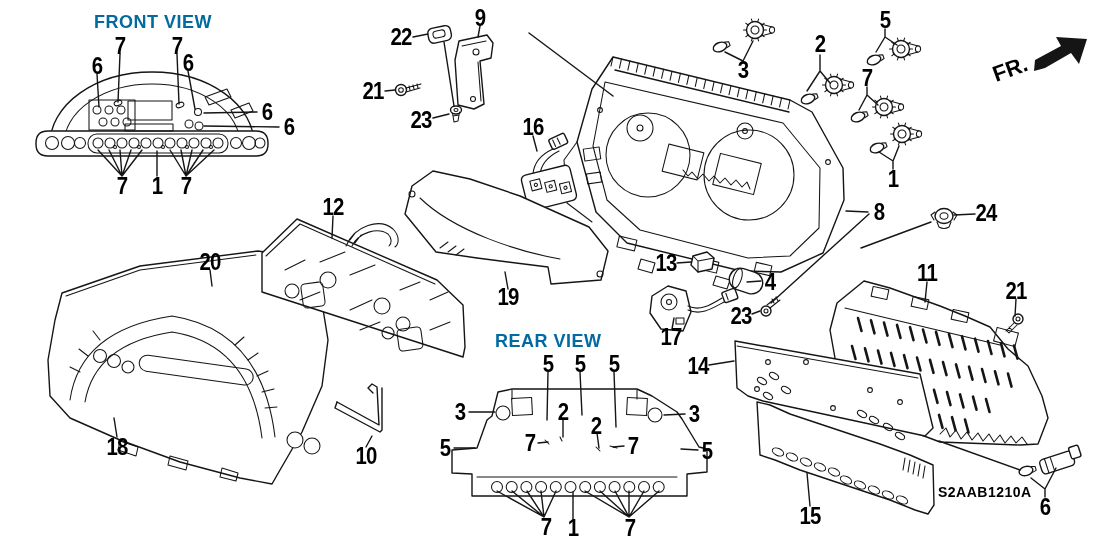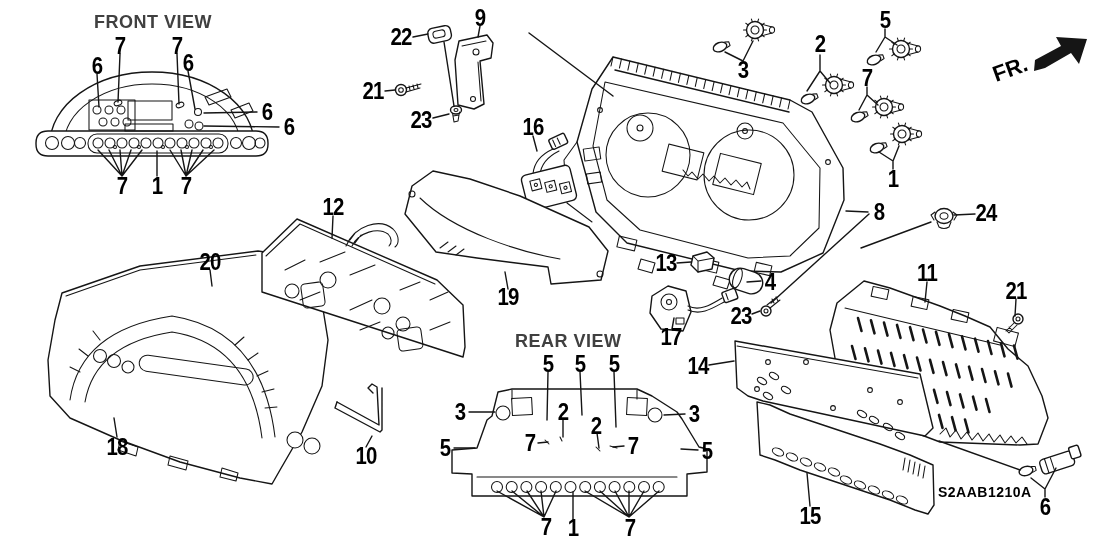--- a/index.html
+++ b/index.html
@@ -8,21 +8,21 @@
   .stage svg{position:absolute;left:0;top:0;}
   svg *{stroke:#151515;fill:none;stroke-width:1.4;stroke-linecap:round;stroke-linejoin:round;}
   svg .thin{stroke-width:1.05;}
   svg .wfill{fill:#ffffff;}
   svg .bfill{fill:#151515;stroke:none;}
   svg .slot{stroke-width:2.6;}
   svg text{stroke:none;fill:#000;}
   .callout-layer{position:absolute;left:0;top:0;width:100%;height:100%;pointer-events:none;}
   .callout{position:absolute;transform:translate(-50%,-50%) scaleX(.85);
            font-size:24px;font-weight:700;color:#000;white-space:nowrap;letter-spacing:-1px;}
-  .view-title{position:absolute;font-size:18px;font-weight:700;color:#404040;letter-spacing:.5px;white-space:nowrap;}
+  .view-title{position:absolute;font-size:18px;font-weight:700;color:#0369a1;letter-spacing:.5px;white-space:nowrap;}
   .part-code{position:absolute;font-size:14px;font-weight:700;color:#000;letter-spacing:.5px;white-space:nowrap;}
 </style>
 </head>
 <body>
 
 <div class="stage">
 
 <svg width="1108" height="553" viewBox="0 0 1108 553">
   <defs>
     <g id="bulb">
@@ -447,21 +447,21 @@
         <line x1="563" y1="420" x2="563" y2="437"></line>
     <line x1="597" y1="433" x2="599" y2="448"></line>
         <line x1="624" y1="446" x2="613" y2="447"></line>
     <path d="M544,517 L497,491 M544,517 L512,491 M544,517 L527,491 M544,517 L541,491 M544,517 L556,491"></path>
     <line x1="573" y1="519" x2="573" y2="492"></line>
     <path d="M629,517 L585,491 M629,517 L600,491 M629,517 L615,491 M629,517 L629,491 M629,517 L644,491 M629,517 L659,491"></path>
   </g>
 </svg>
 
 <div class="view-title" style="left:94px;top:12px;">FRONT VIEW</div>
-<div class="view-title" style="left:515px;top:331px;">REAR VIEW</div>
+<div class="view-title" style="left:495px;top:331px;">REAR VIEW</div>
 <div class="part-code" style="left:938px;top:484px;">S2AAB1210A</div>
 
 <div class="callout-layer">
       <div class="callout" style="left: 120px; top: 46px;">7</div>
       <div class="callout" style="left: 177px; top: 46px;">7</div>
       <div class="callout" style="left: 97px; top: 66px;">6</div>
       <div class="callout" style="left: 188px; top: 63px;">6</div>
       <div class="callout" style="left: 267px; top: 112px;">6</div>
       <div class="callout" style="left: 289px; top: 127px;">6</div>
       <div class="callout" style="left: 122px; top: 186px;">7</div>

